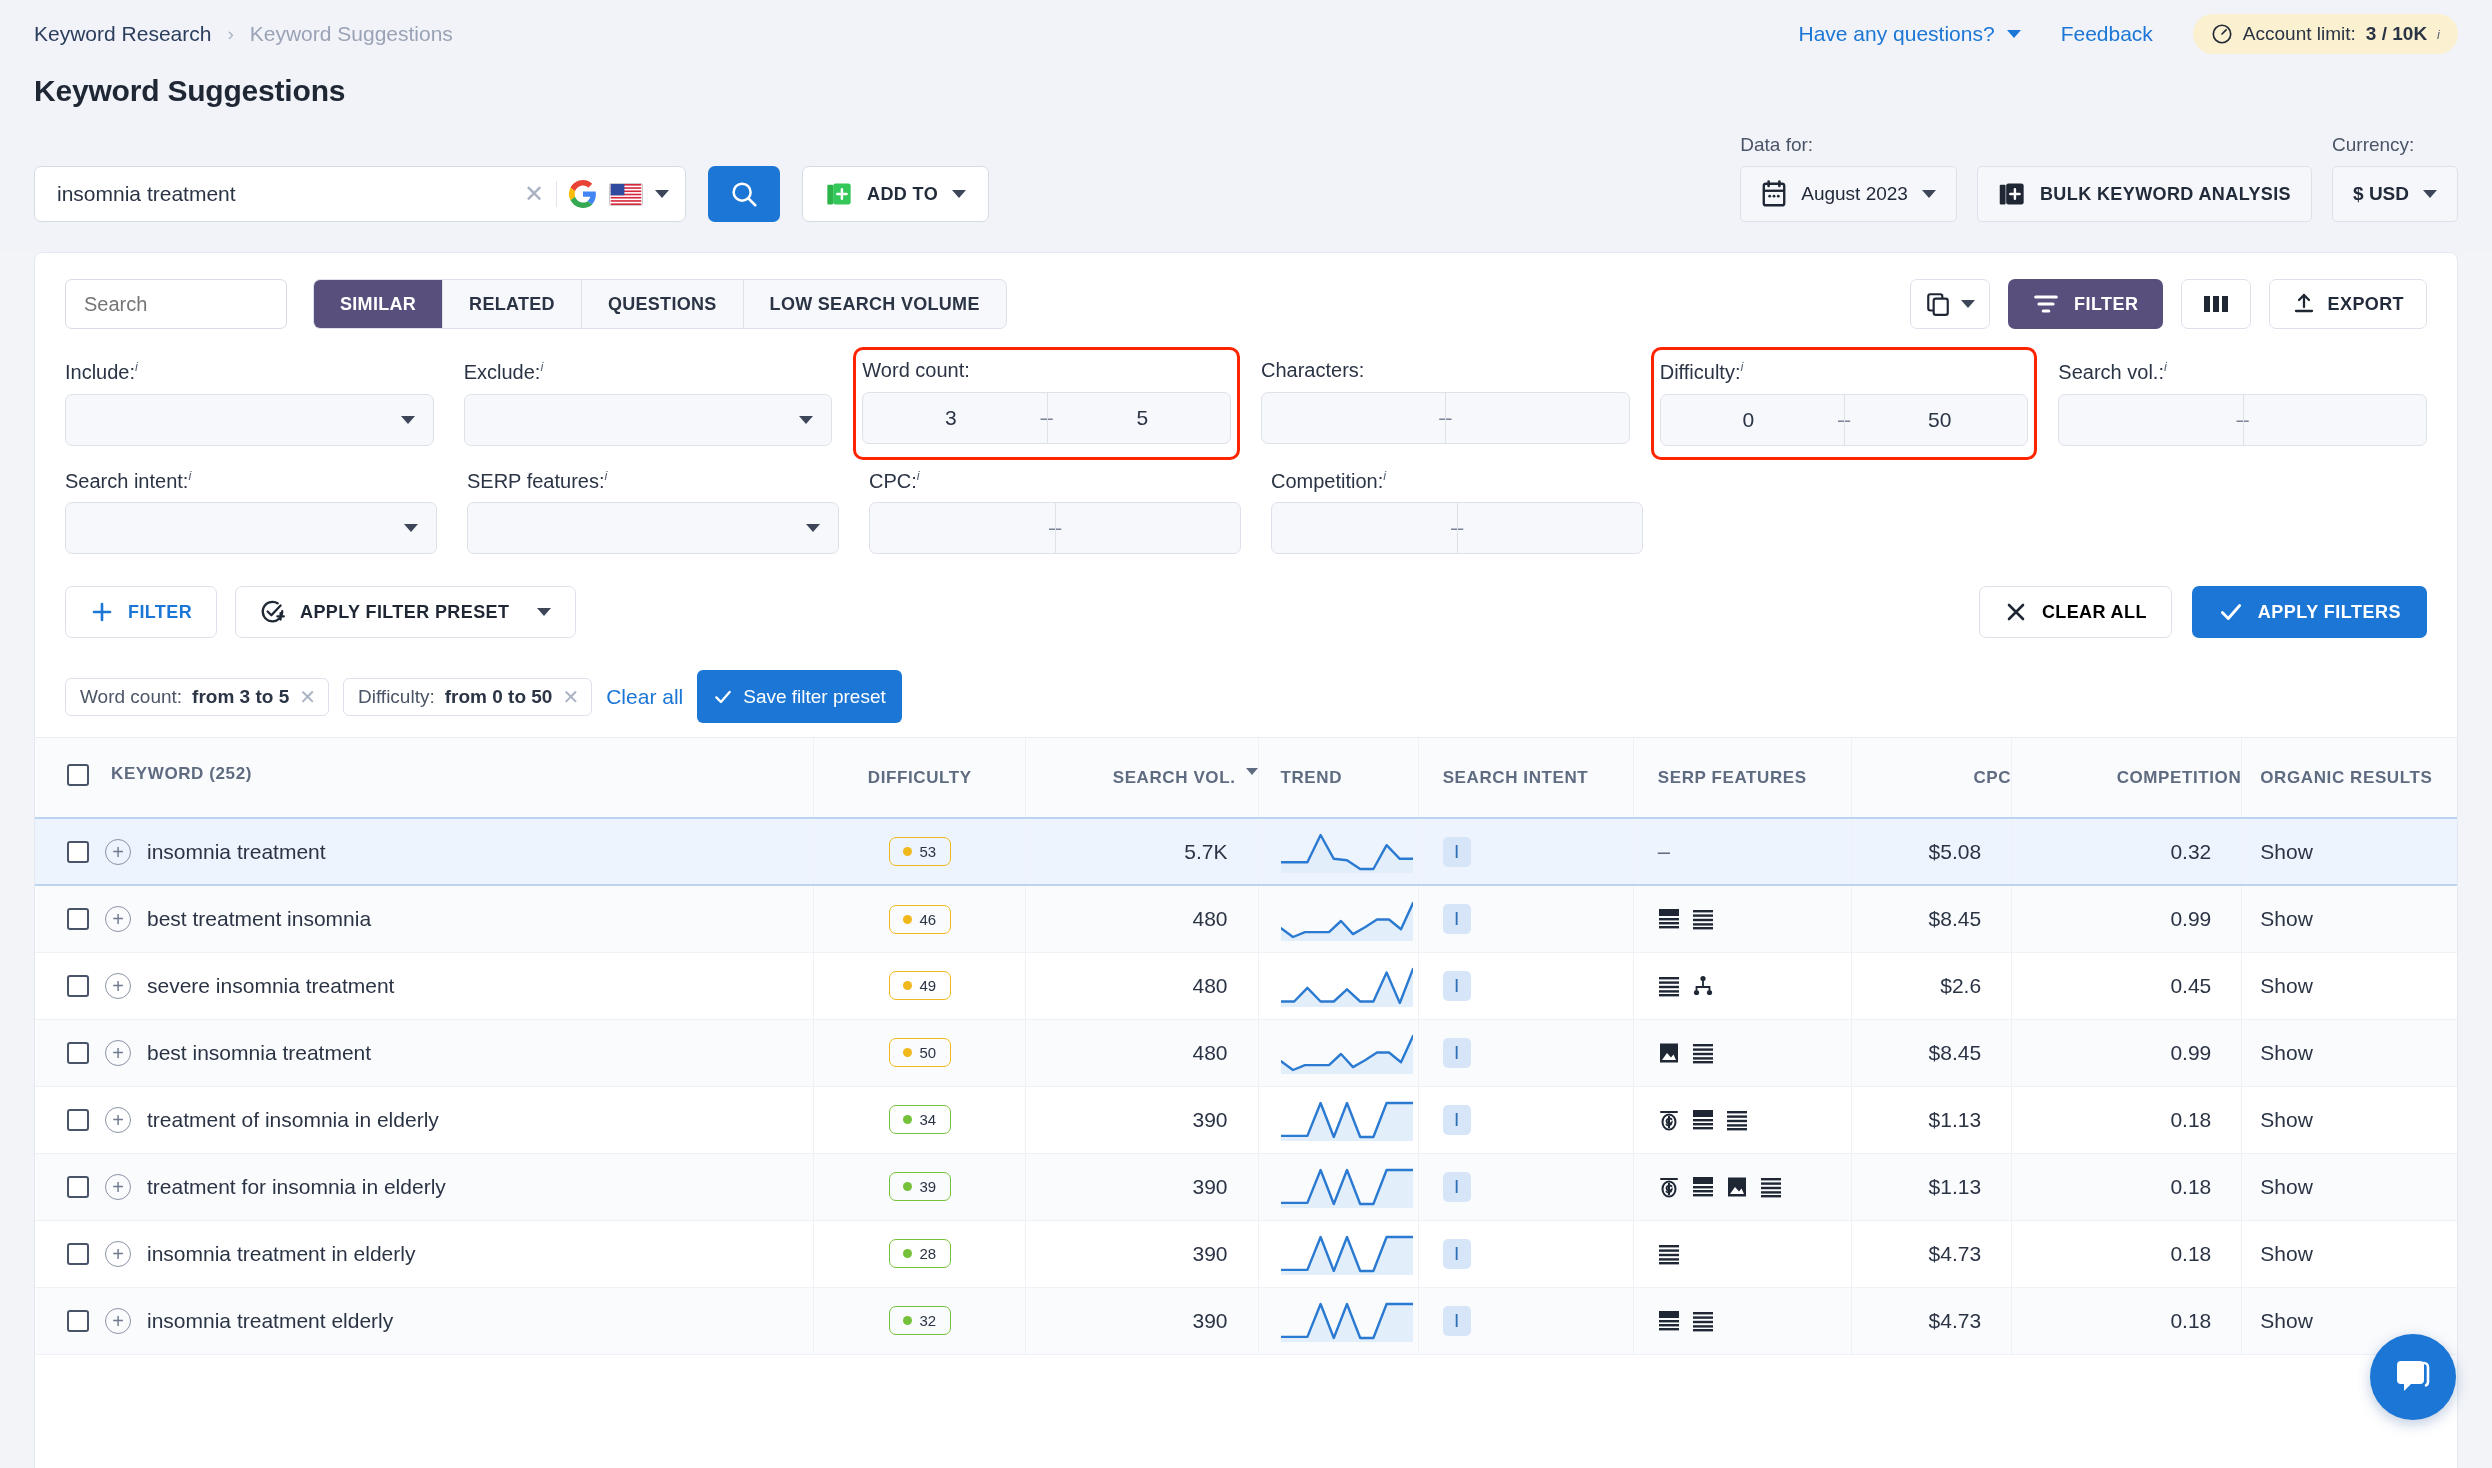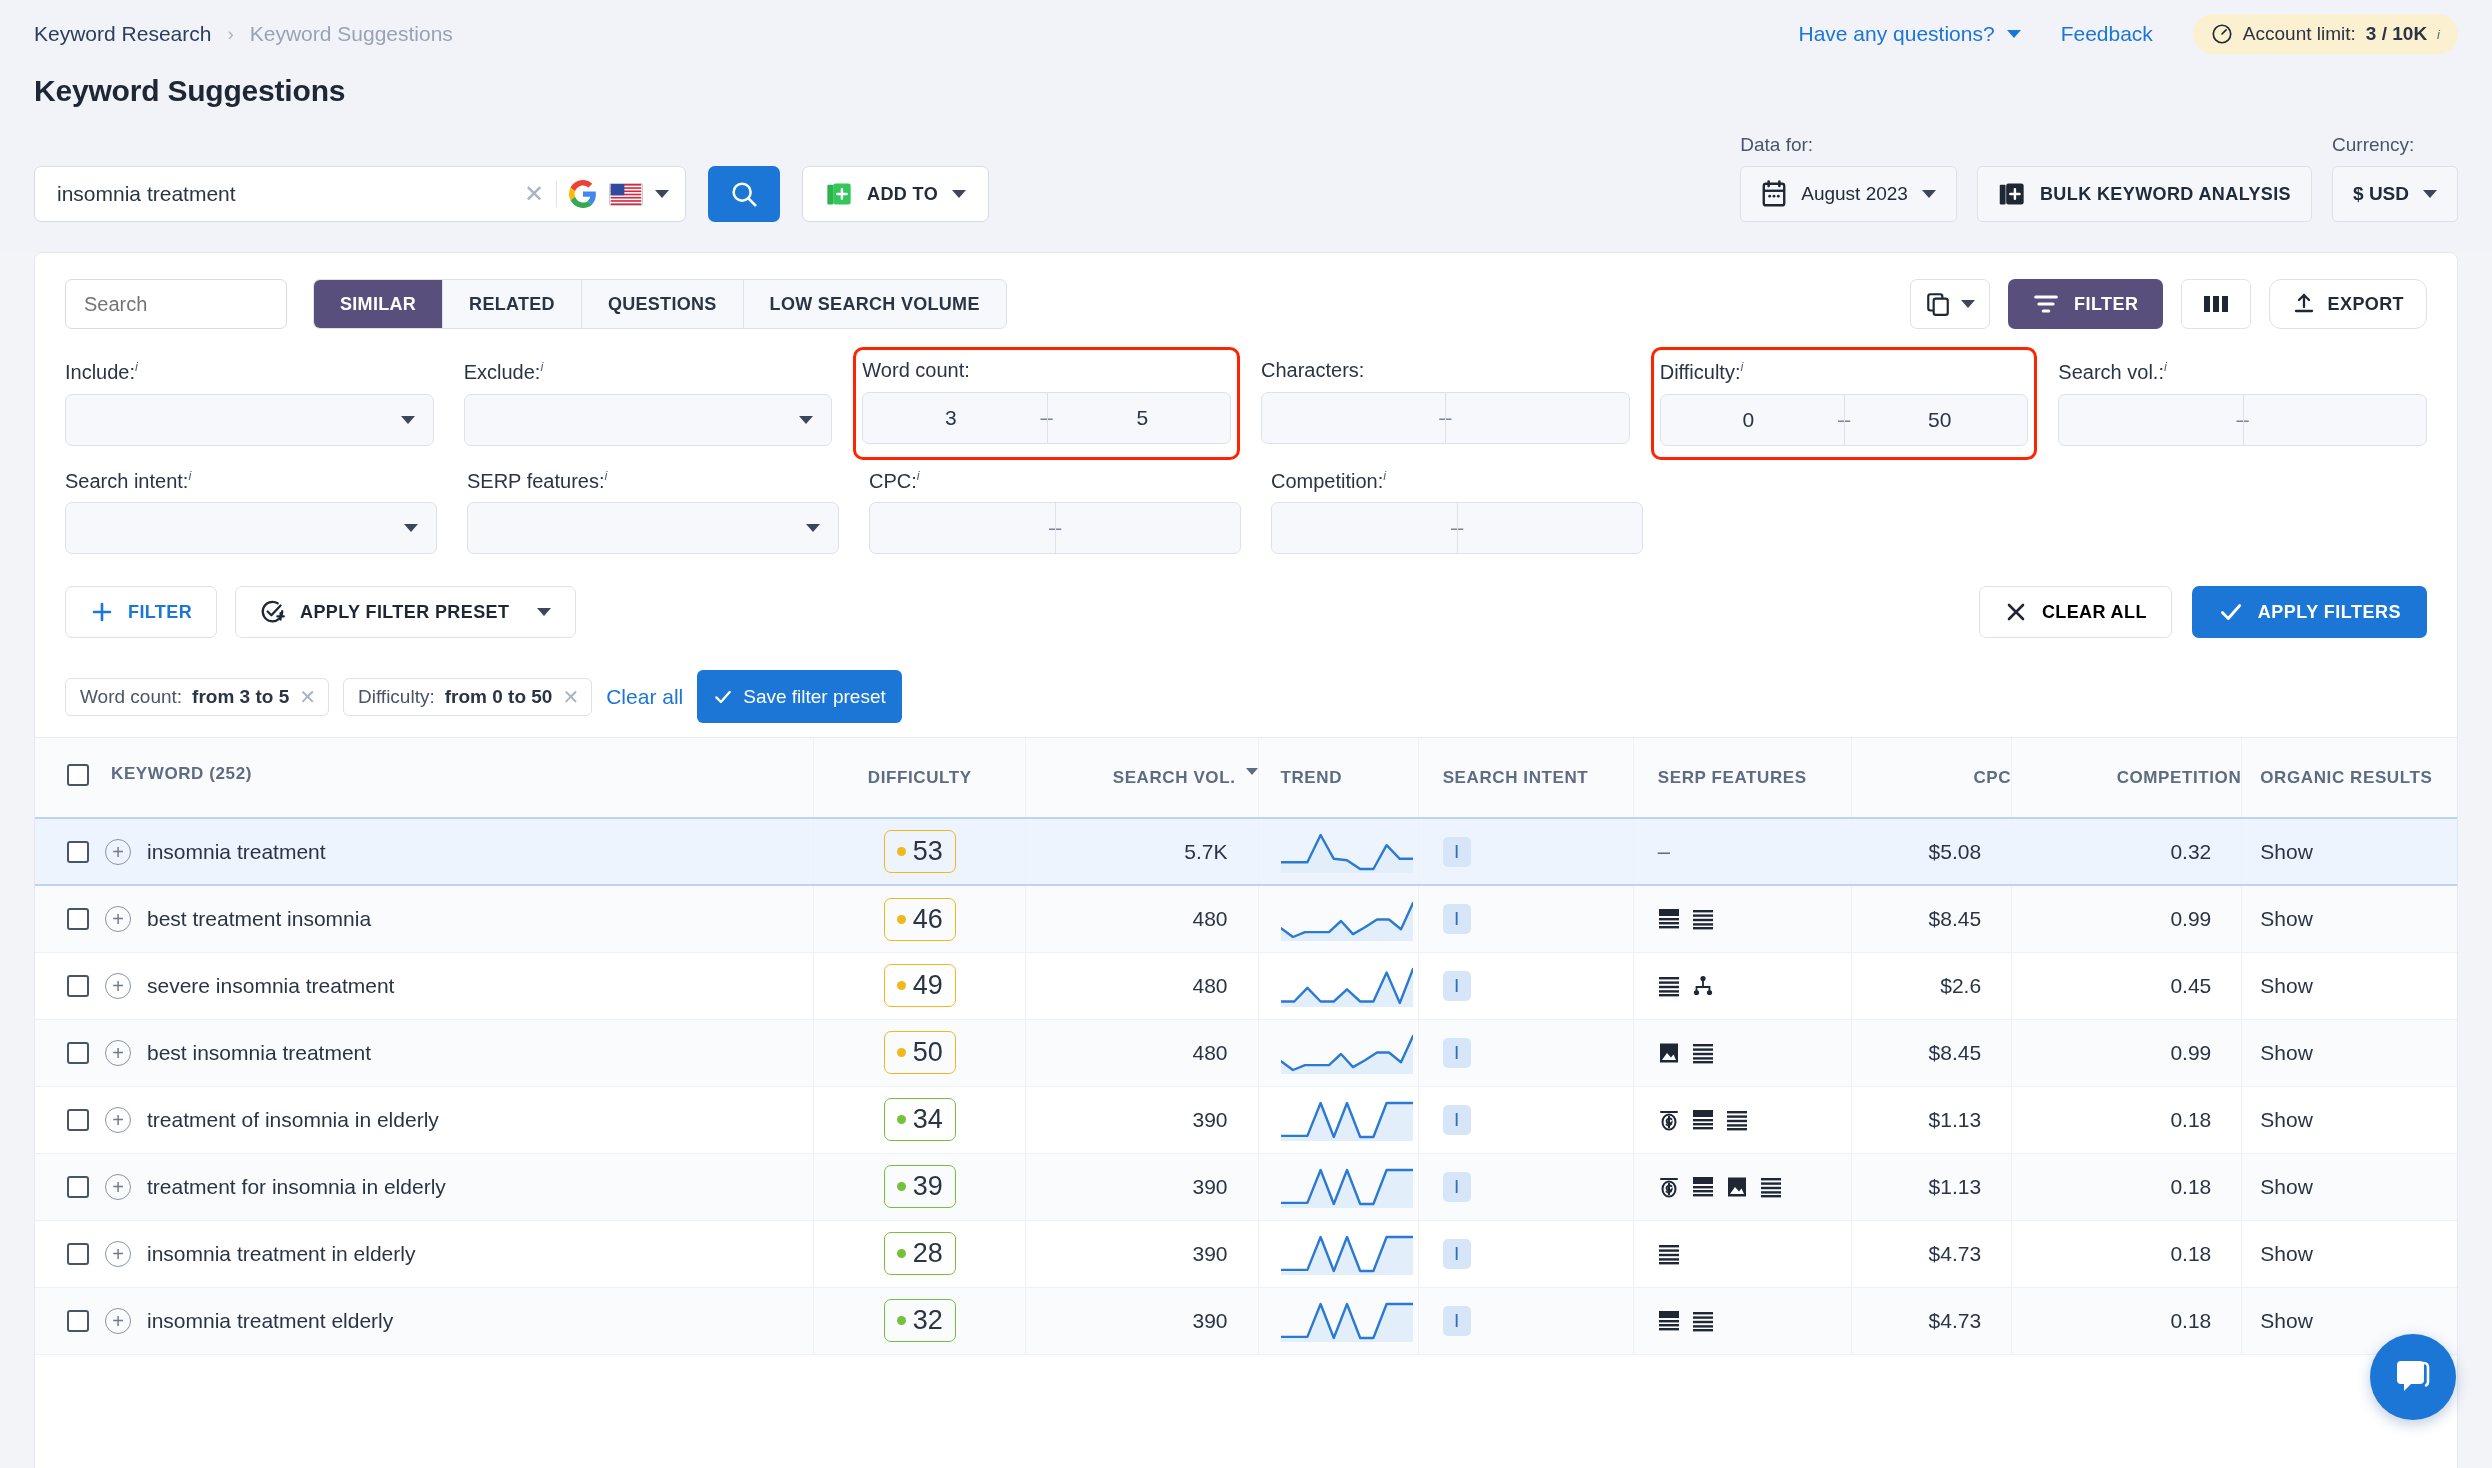--- a/index.html
+++ b/index.html
@@ -80,21 +80,21 @@
   }
   .tab {
     display:flex;align-items:center;padding:0 26px;font-size:18px;font-weight:600;color:#2b3445;cursor:pointer;letter-spacing:.3px;
     border-right:1px solid #dde1ea;
   }
   .tab:last-child{border-right:none;}
   .tab.active { background:#584f7d; color:#fff; }
   .card-top-right { margin-left:auto; display:flex; align-items:center; gap:18px; }
   .sq-btn { height:50px;min-width:70px;border:1px solid #dde1ea;border-radius:7px;background:#fff;display:flex;align-items:center;justify-content:center;gap:10px;cursor:pointer;padding:0 14px;}
   .filter-btn { height:50px;background:#584f7d;border-radius:7px;display:flex;align-items:center;gap:14px;padding:0 24px;cursor:pointer;color:#fff;font-size:18px;font-weight:600;letter-spacing:.5px;}
-  .export-btn { height:50px;border:1px solid #dde1ea;border-radius:12px;background:#fff;display:flex;align-items:center;gap:12px;padding:0 22px;cursor:pointer;font-size:18px;font-weight:600;color:#222b3a;letter-spacing:.4px;}
+  .export-btn { height:50px;border:1px solid #dde1ea;border-radius:7px;background:#fff;display:flex;align-items:center;gap:12px;padding:0 22px;cursor:pointer;font-size:18px;font-weight:600;color:#222b3a;letter-spacing:.4px;}
 
   
   .filters { padding: 30px 30px 0 30px; position:relative; }
   .frow { display:flex; gap:30px; margin-bottom:22px; }
   .fcell { width:372px; position:relative; }
   .flab { font-size:20px; color:#2b3445; margin-bottom:10px; display:block; }
   .fselect {
     height:52px;background:#f7f8fb;border:1px solid #dde1ea;border-radius:7px;display:flex;align-items:center;
     justify-content:flex-end;padding:0 18px;cursor:pointer;
   }
@@ -127,21 +127,21 @@
     padding: 26px 0; border-top:1px solid #e7ebf2; border-bottom:1px solid #e7ebf2;
     vertical-align: middle;
   }
   .kt tbody td { border-bottom:1px solid #eef1f6; height:67px; font-size:21px; color:#2b3445; }
   .kt tbody tr.alt td { background:#fafbfd; }
   .kt tbody tr.sel td { background:#eef4fd; border-top:2px solid #bcd4f2; border-bottom:2px solid #bcd4f2; }
   .colsep { border-left:1px solid #eef1f6; }
   .chkbox { width:22px;height:22px;border:2px solid #4a5468;border-radius:3px;display:inline-block;cursor:pointer;background:#fff;vertical-align:middle;}
   .plus-circ { width:26px;height:26px;border:1.6px solid #8a93a6;border-radius:50%;display:inline-flex;align-items:center;justify-content:center;color:#6f7a8f;font-size:20px;line-height:1;cursor:pointer; }
   .kw-cell { display:flex; align-items:center; gap:16px; padding-left:32px; }
-  .diff-badge{ display:inline-flex;align-items:center;gap:7px;border-radius:7px;padding:5px 12px;font-size:27px;min-width:62px;justify-content:center;}
+  .diff-badge{ display:inline-flex;align-items:center;gap:7px;border-radius:7px;padding:5px 12px;font-size:15px;min-width:62px;justify-content:center;}
   .dot{width:9px;height:9px;border-radius:50%;display:inline-block;}
   .intent-badge{display:inline-flex;align-items:center;justify-content:center;width:28px;height:30px;background:#d7e5f8;border-radius:5px;color:#2f6fb5;font-size:19px;}
   .serp-icons{display:flex;align-items:center;gap:12px;}
   .si{width:22px;height:22px;display:inline-block;}
   .show-link{color:#2b3445;cursor:pointer;}
   .ta-r{text-align:right;padding-right:30px;}
   .ta-c{text-align:center;}
 
   
   .chatbub{

